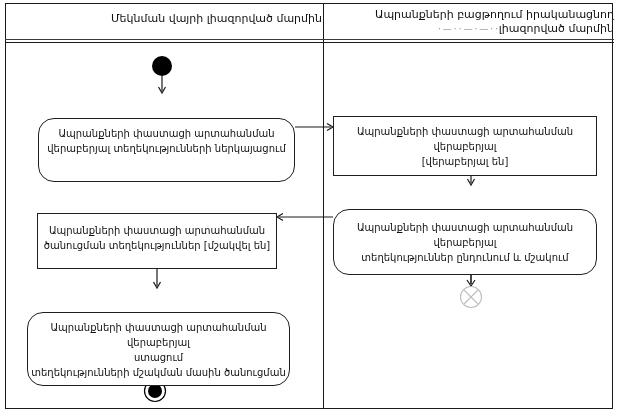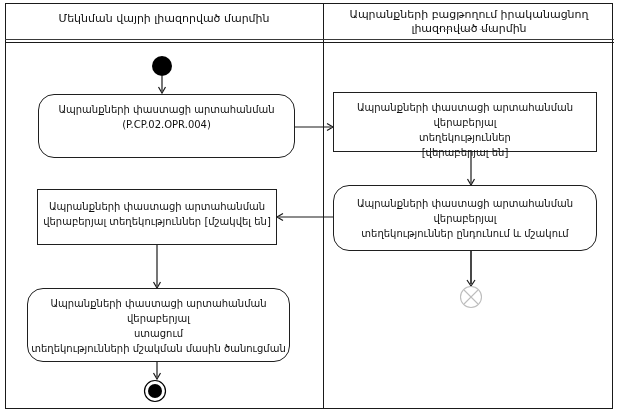--- a/index.html
+++ b/index.html
@@ -4,30 +4,30 @@
 <style>
   html,body{margin:0;padding:0;background:#fff;}
   .stage{
     position:relative;width:621px;height:416px;background:#fff;overflow:hidden;
     font-family:"DejaVu Sans","Liberation Sans",sans-serif;color:#111;
   }
   .outer-frame{position:absolute;left:5px;top:3px;width:608px;height:406px;border:1px solid #1a1a1a;box-sizing:border-box;}
   .lane-divider{position:absolute;left:323px;top:3px;width:1px;height:406px;background:#1a1a1a;}
   .header-line-a{position:absolute;left:5px;top:39px;width:609px;height:1px;background:#3a3a3a;}
   .header-line-b{position:absolute;left:5px;top:42px;width:609px;height:1px;background:#1a1a1a;}
-  .lane-title{position:absolute;text-align:center;font-size:11px;line-height:14px;color:#111;}
+  .lane-title{position:absolute;text-align:right;font-size:11px;line-height:14px;color:#111;}
   .lane-title.left{left:6px;top:12px;width:316px;}
   .lane-title.right{left:324px;top:8px;width:290px;}
   .faded-marks{
     position:absolute;left:324px;top:24px;width:290px;text-align:center;
     font-size:9px;letter-spacing:2px;color:#8f8f8f;filter:blur(0.4px);
   }
   .node{
     position:absolute;background:#fff;border:1px solid #1f1f1f;box-sizing:border-box;
-    text-align:center;font-size:10px;line-height:15px;color:#111;
+    text-align:center;font-size:10px;line-height:15px;color:#111;margin-top:24px;
   }
   .node .ln{display:block;}
   .action{border-radius:16px;}
   .obj{border-radius:0;}
   #activity1{left:38px;top:94px;width:257px;height:64px;padding-top:7px;}
   #object1{left:333px;top:92px;width:264px;height:60px;padding-top:7px;border-width:1px;}
   #activity2{left:333px;top:185px;width:264px;height:66px;padding-top:10px;}
   #object2{left:37px;top:189px;width:240px;height:56px;padding-top:9px;}
   #activity3{left:27px;top:288px;width:263px;height:74px;padding-top:7px;}
   svg.overlay{position:absolute;left:0;top:0;width:621px;height:416px;pointer-events:none;}
@@ -94,37 +94,36 @@
 
     <g stroke="#bdbdbd" stroke-width="1.1" fill="none">
       <circle cx="471" cy="297" r="10.5"></circle>
       <line x1="464" y1="290" x2="478" y2="304"></line>
       <line x1="478" y1="290" x2="464" y2="304"></line>
     </g>
   </svg>
 
   <div id="activity1" class="node action">
     <span class="ln">Ապրանքների փաստացի արտահանման</span>
-    <span class="ln">(P.CP.02.OPR.004)</span>
+    <span class="ln">վերաբերյալ տեղեկությունների ներկայացում</span>
   </div>
 
   <div id="object1" class="node obj">
     <span class="ln">Ապրանքների փաստացի արտահանման վերաբերյալ</span>
-    <span class="ln">տեղեկություններ</span>
     <span class="ln">[վերաբերյալ են]</span>
   </div>
 
   <div id="activity2" class="node action">
     <span class="ln">Ապրանքների փաստացի արտահանման վերաբերյալ</span>
     <span class="ln">տեղեկություններ ընդունում և մշակում</span>
   </div>
 
   <div id="object2" class="node obj">
     <span class="ln">Ապրանքների փաստացի արտահանման</span>
-    <span class="ln">վերաբերյալ տեղեկություններ [մշակվել են]</span>
+    <span class="ln">ծանուցման տեղեկություններ [մշակվել են]</span>
   </div>
 
   <div id="activity3" class="node action">
     <span class="ln">Ապրանքների փաստացի արտահանման վերաբերյալ</span>
     <span class="ln">ստացում</span>
     <span class="ln">տեղեկությունների մշակման մասին ծանուցման</span>
   </div>
 
 </div>
 

